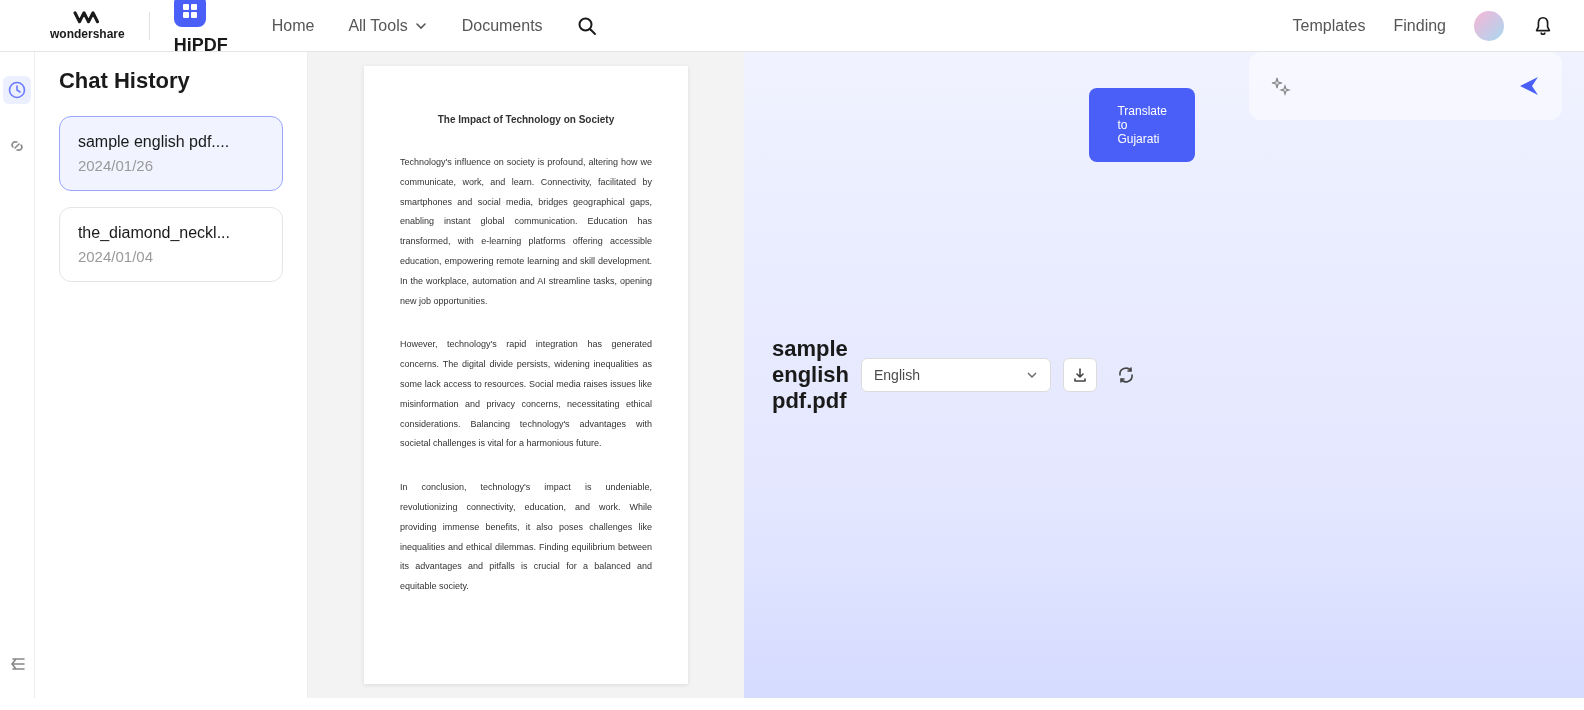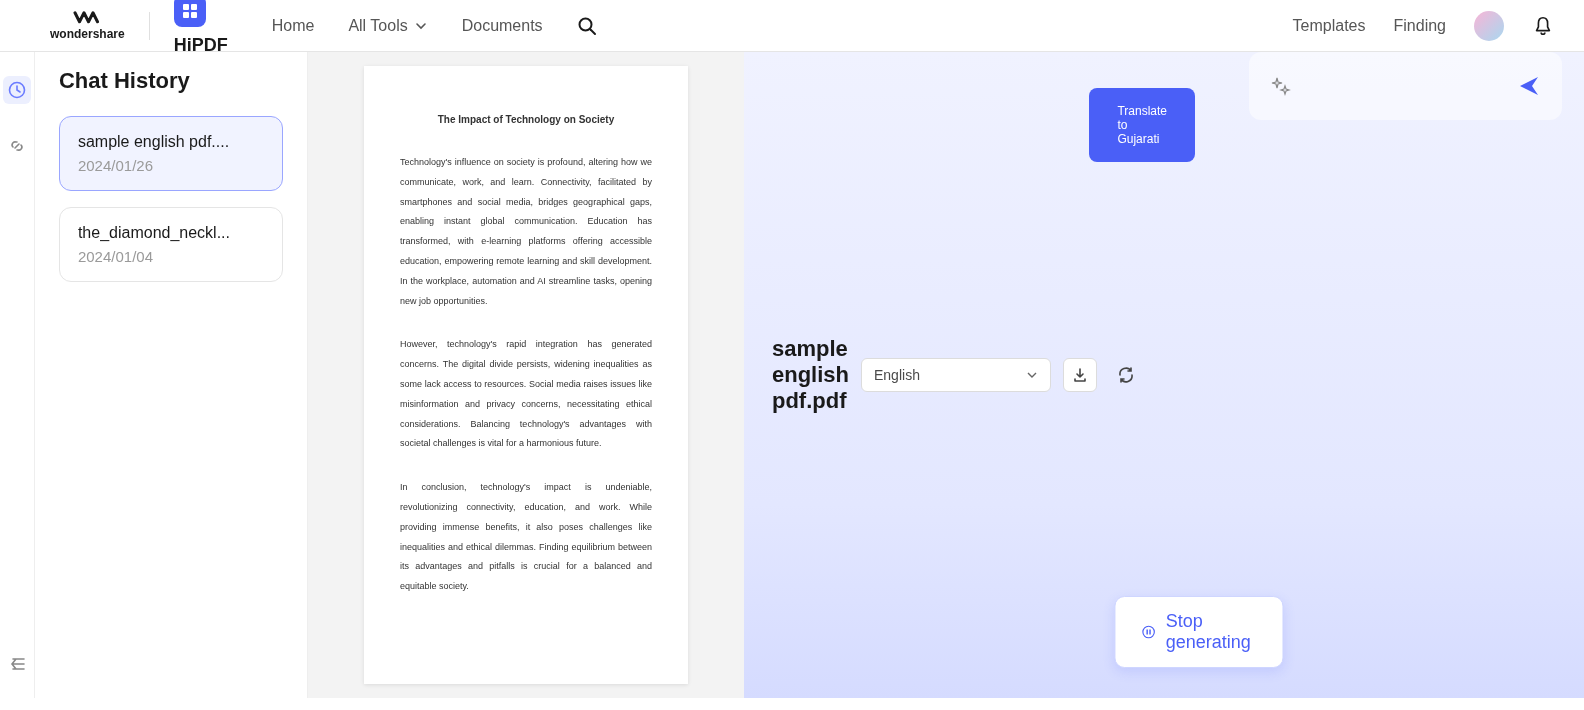--- a/index.html
+++ b/index.html
@@ -170,28 +170,20 @@
           </svg>
       </div>
       <div class="sq-btn" style="border:none;background:transparent;">
         <svg width="18" height="18" viewBox="0 0 18 18">
             <path d="M3 9 A6 6 0 0 1 14 5 M15 9 A6 6 0 0 1 4 13 M14 2 L14 5 L11 5 M4 16 L4 13 L7 13" stroke="#444" stroke-width="1.6" fill="none" stroke-linecap="round"></path>
           </svg>
       </div>
     </div>
     <div class="chat-body">
       <div class="user-bubble">Translate to Gujarati</div>
-      <div class="stop-btn">
-        <svg width="20" height="20" viewBox="0 0 20 20">
-            <circle cx="10" cy="10" r="8" stroke="#4a5ff7" stroke-width="1.6" fill="none"></circle>
-            <rect x="7" y="6.5" width="2" height="7" fill="#4a5ff7"></rect>
-            <rect x="11" y="6.5" width="2" height="7" fill="#4a5ff7"></rect>
-          </svg>
-        <span>Stop generating</span>
-      </div>
     </div>
     <div class="chat-input">
       <svg width="20" height="20" viewBox="0 0 20 20" class="sparkle">
           <path d="M6 2 L7 6 L11 7 L7 8 L6 12 L5 8 L1 7 L5 6 Z M14 10 L15 13 L18 14 L15 15 L14 18 L13 15 L10 14 L13 13 Z" stroke="currentColor" stroke-width="1.2" fill="none"></path>
         </svg>
       <input class="chat-input-field" placeholder="" style="">
       <svg width="22" height="22" viewBox="0 0 22 22" class="send-btn">
           <path d="M2 11 L20 2 L14 11 L20 20 Z" fill="#4a5ff7"></path>
         </svg>
     </div>

